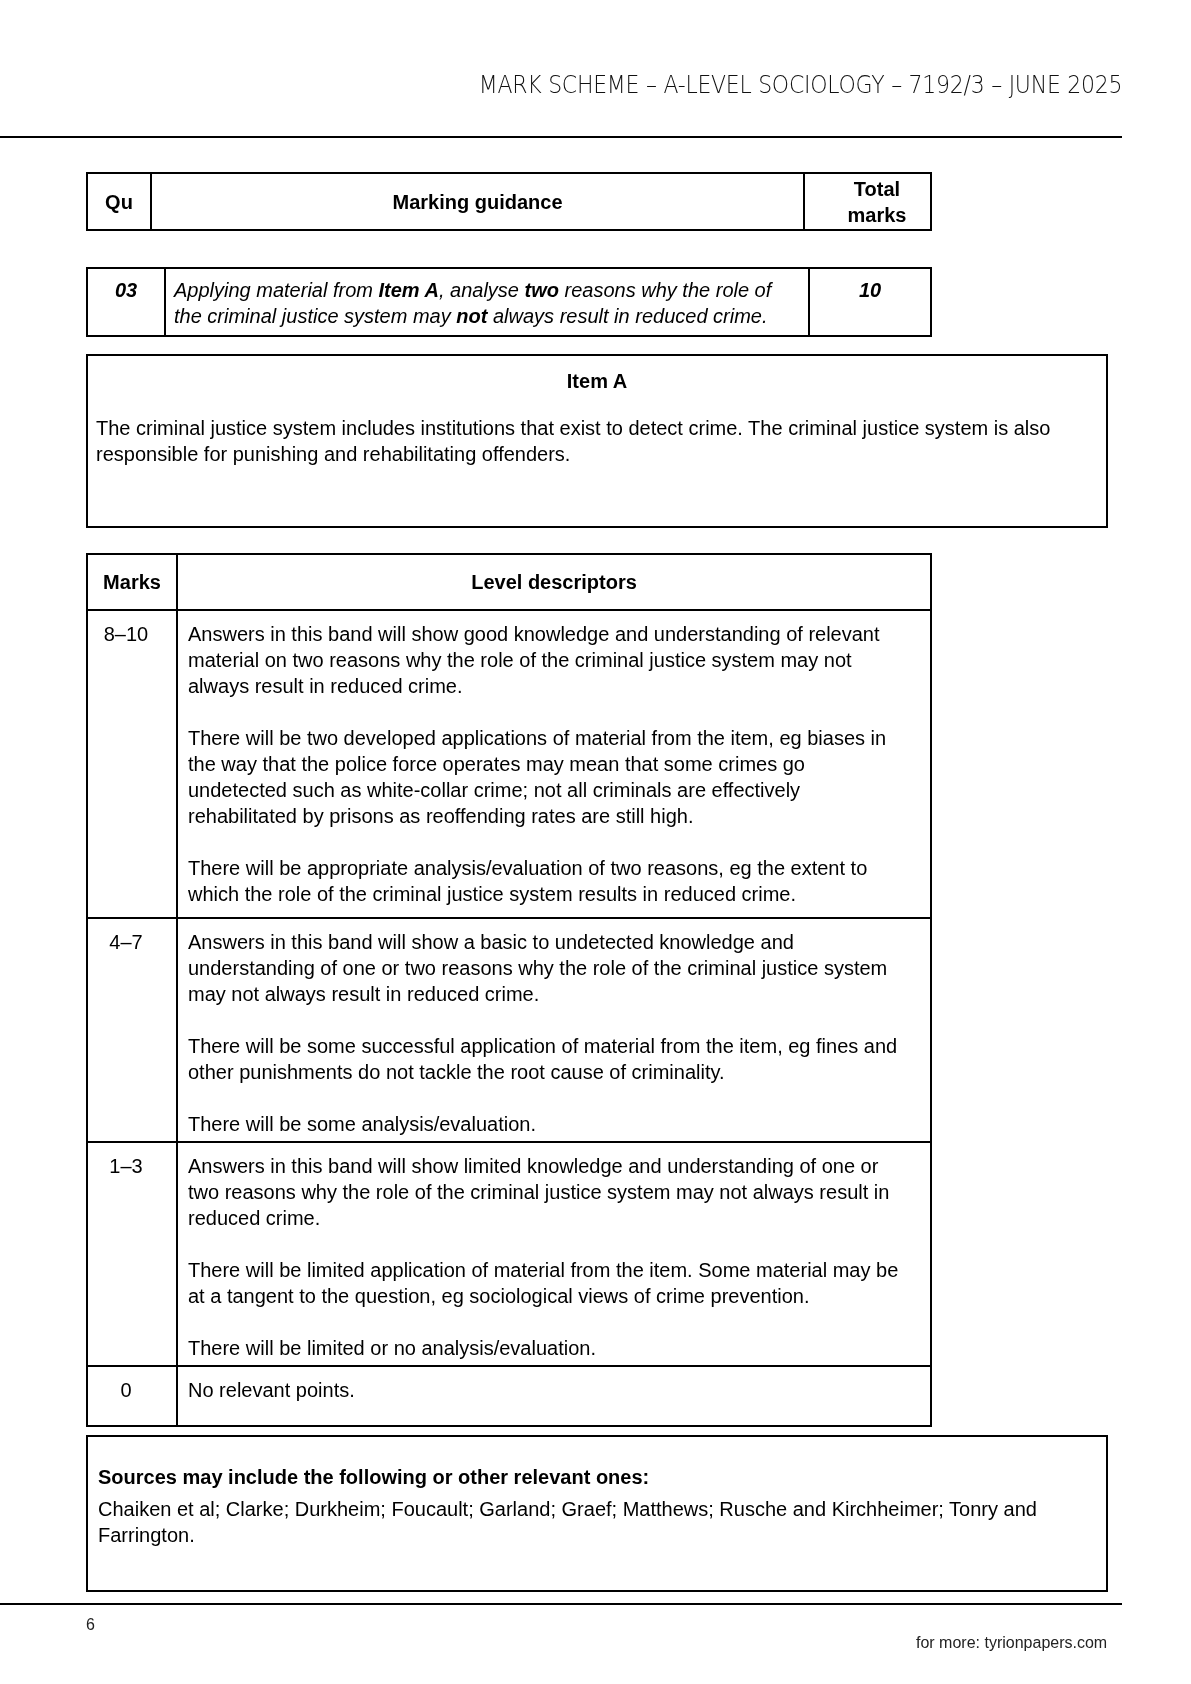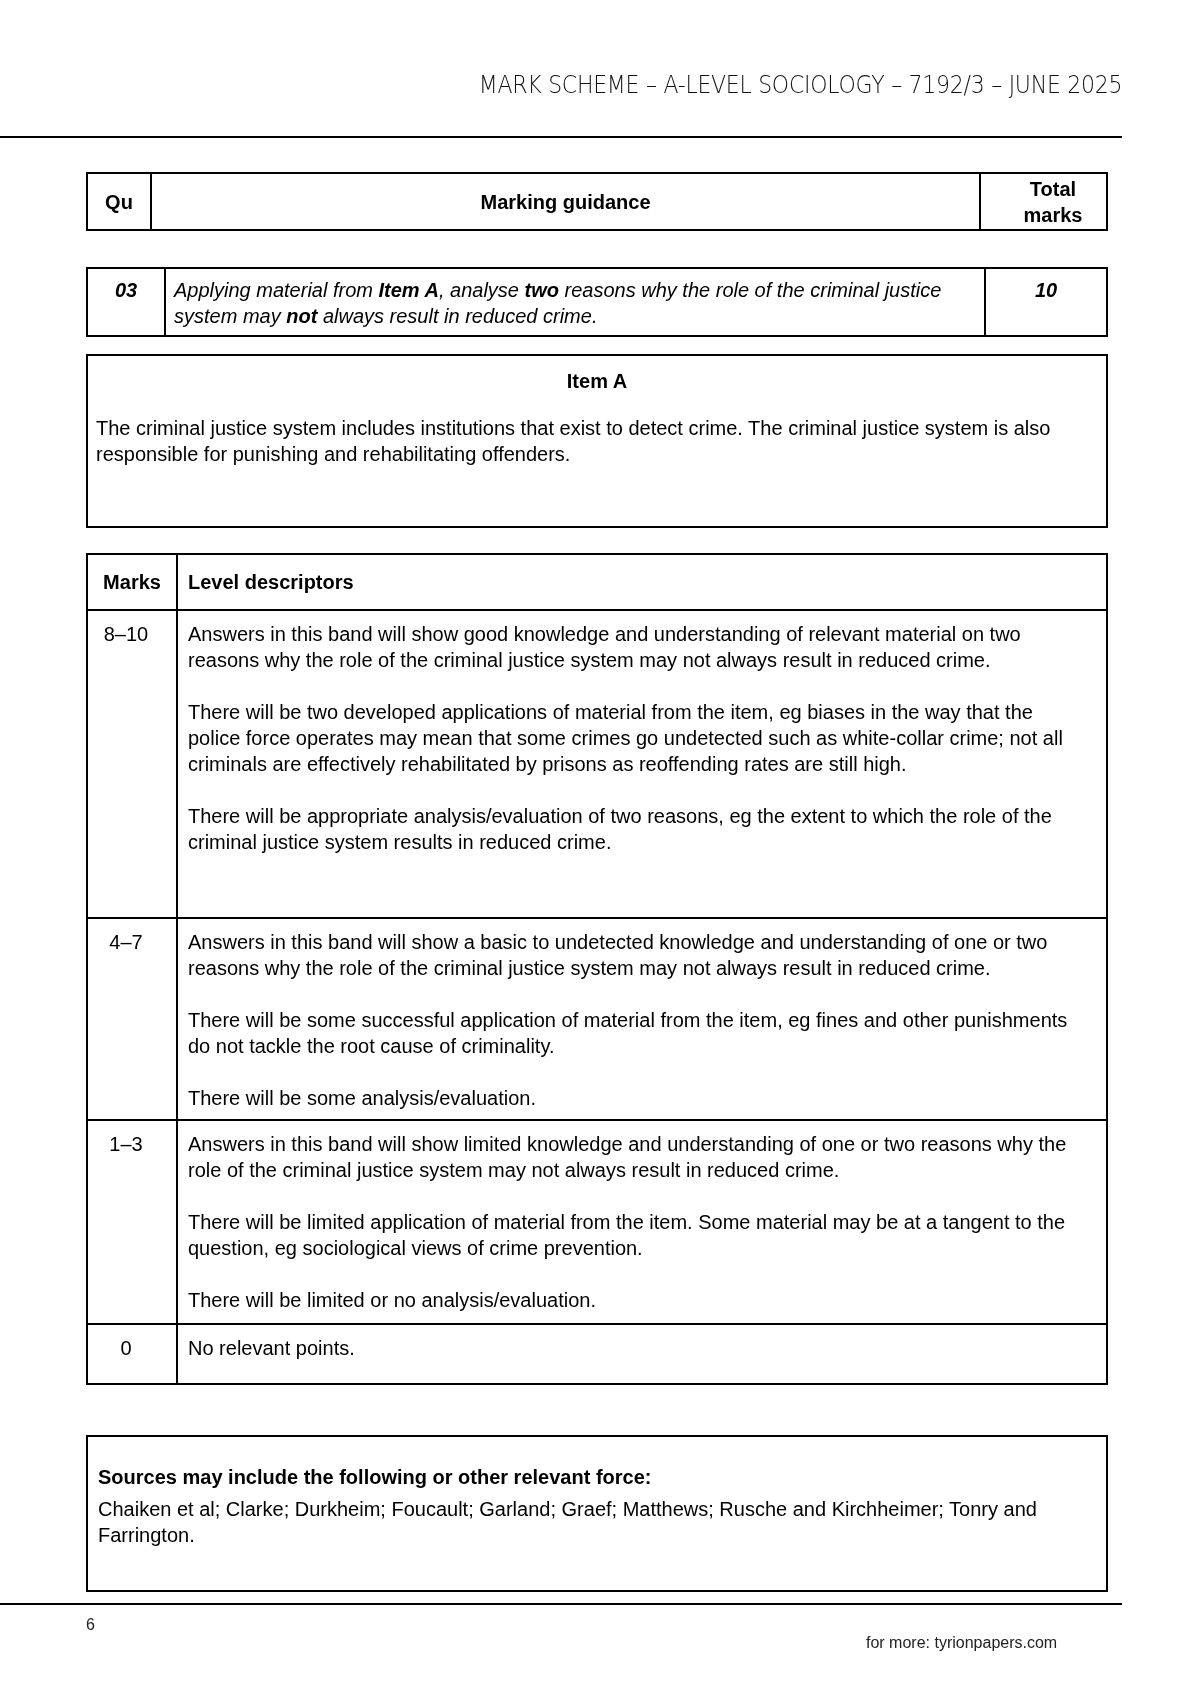--- a/index.html
+++ b/index.html
@@ -4,52 +4,52 @@
 <style>
   html, body { margin: 0; padding: 0; background: #ffffff; }
   body { width: 1191px; height: 1684px; position: relative; overflow: hidden;
          font-family: "Liberation Sans", sans-serif; color: #000; }
   .running-head { position: absolute; top: 70px; right: 69px; font-size: 25px;
                   font-family: "DejaVu Sans", sans-serif; font-weight: 300; letter-spacing: -0.3px;
                   transform: scaleX(0.88); transform-origin: right center; color: #111; }
   .rule { position: absolute; left: 0; height: 2px; background: #000; }
   .rule.top { top: 136px; width: 1122px; }
   .rule.bottom { top: 1603px; width: 1122px; }
-  table { border-collapse: collapse; position: absolute; left: 86px; width: 1022px; font-size: 20px; }
+  table { border-collapse: collapse; position: absolute; left: 86px; width: 846px; font-size: 20px; }
   td, th { border: 2px solid #000; vertical-align: top; }
   .hdr-table { top: 172px; height: 59px; }
   .hdr-table th { font-weight: bold; vertical-align: middle; text-align: center; line-height: 26px; }
   .qu-col { width: 60px; }
   .tm-col { width: 104px; padding-left: 20px; }
   .q-table { top: 267px; height: 70px; font-style: italic; }
   .q-table td { padding: 8px 8px 6px 8px; line-height: 26px; }
   .q-table td.qnum, .q-table td.qmarks { text-align: center; font-weight: bold; }
   .item-box { position: absolute; left: 86px; top: 354px; width: 1018px; height: 170px;
               border: 2px solid #000; font-size: 20px; }
   .item-title { text-align: center; font-weight: bold; margin-top: 12px; line-height: 26px; }
   .item-box p { margin: 0 8px; line-height: 26px; }
   .item-box p.p1 { margin-top: 21px; }
   .item-box p.p2 { margin-top: 26px; }
   .lvl-table { top: 553px; }
-  .lvl-table th { font-weight: bold; text-align: left; vertical-align: middle; height: 54px; padding: 0 10px; }
+  .lvl-table th { font-weight: bold; text-align: center; vertical-align: middle; height: 54px; padding: 0 10px; }
   .lvl-table th.mk { text-align: center; width: 76px; padding: 0 6px; }
   .lvl-table td { padding: 10px 22px 4px 10px; line-height: 26px; }
   .lvl-table td.mk { text-align: center; }
   .lvl-table td p { margin: 0 0 26px 0; }
   .lvl-table td p:last-child { margin-bottom: 0; }
   .row-810 td { height: 292px; }
   .row-47 td { height: 186px; }
   .row-13 td { height: 188px; }
   .row-0 td { height: 44px; }
   .sources-box { position: absolute; left: 86px; top: 1435px; width: 1018px; height: 153px;
                  border: 2px solid #000; font-size: 20px; }
   .sources-title { font-weight: bold; margin: 27px 10px 0 10px; line-height: 26px; }
   .sources-list { margin: 6px 10px 0 10px; line-height: 26px; }
   .page-num { position: absolute; left: 86px; top: 1616px; font-size: 16px; color: #222; }
-  .footer-link { position: absolute; left: 866px; top: 1634px; font-size: 16px; color: #222; }
+  .footer-link { position: absolute; left: 916px; top: 1634px; font-size: 16px; color: #222; }
 </style>
 </head>
 <body>
 
 <div class="running-head">MARK SCHEME – A-LEVEL SOCIOLOGY – 7192/3 – JUNE 2025</div>
 <div class="rule top"></div>
 
 <table class="hdr-table">
   <tbody>
       <tr>
@@ -111,19 +111,19 @@
   <tr class="row-0">
     <td class="mk">0</td>
     <td>
       <p>No relevant points.</p>
     </td>
   </tr>
 </tbody>
   </table>
 
 <div class="sources-box">
-  <div class="sources-title">Sources may include the following or other relevant force:</div>
+  <div class="sources-title">Sources may include the following or other relevant ones:</div>
   <div class="sources-list">Chaiken et al; Clarke; Durkheim; Foucault; Garland; Graef; Matthews; Rusche and Kirchheimer; Tonry and Farrington.</div>
 </div>
 
 <div class="rule bottom"></div>
 <div class="page-num">6</div>
 <div class="footer-link">for more: tyrionpapers.com</div>
 
 </body></html>

